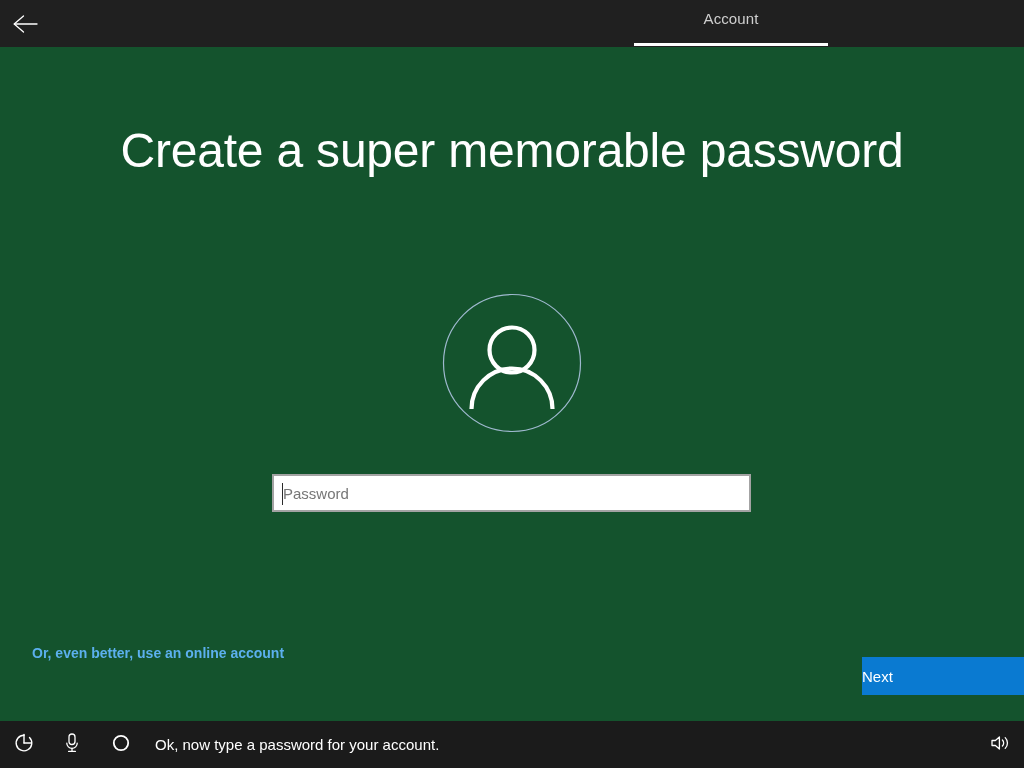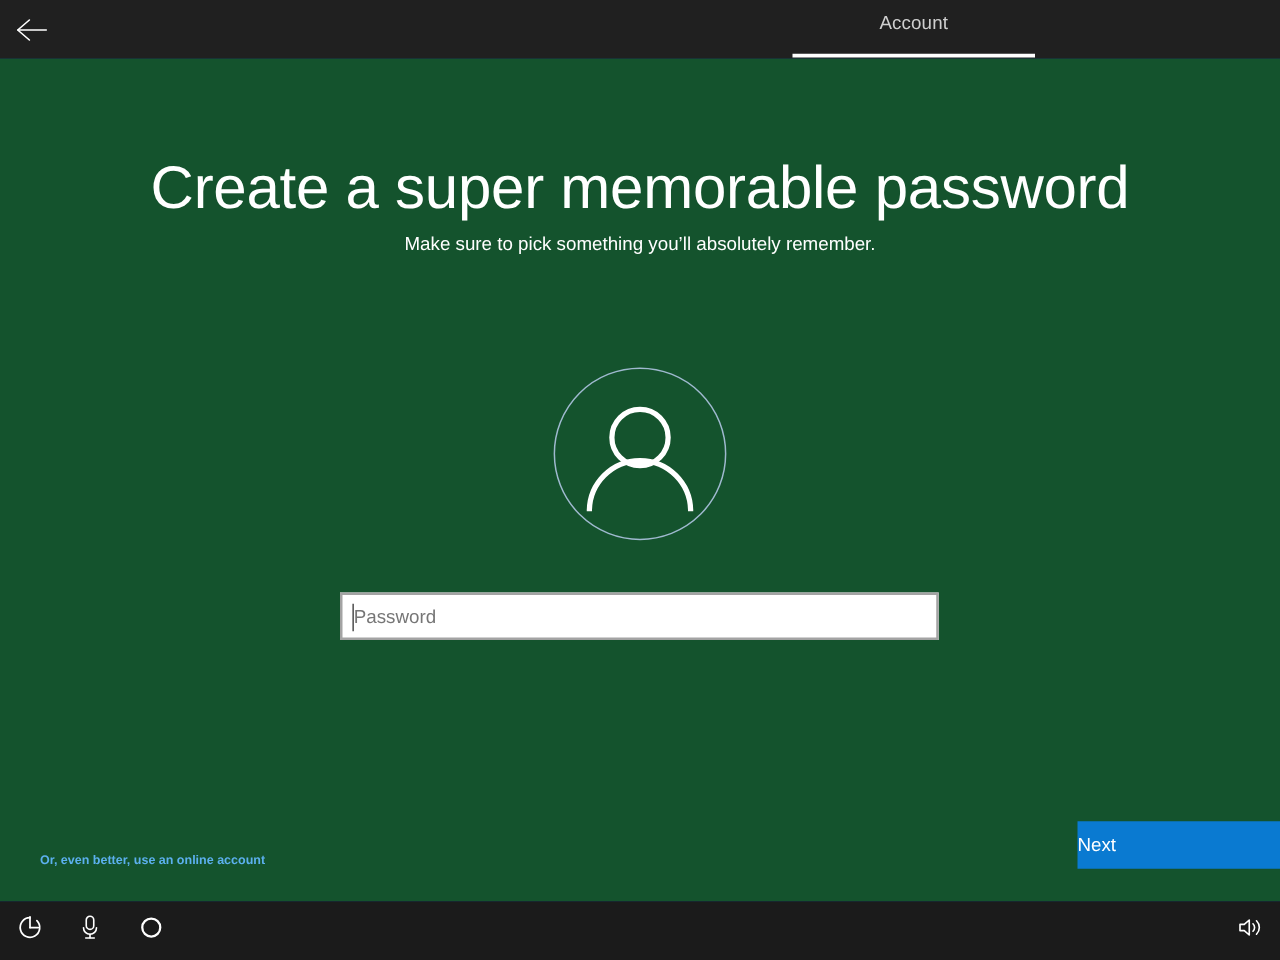--- a/index.html
+++ b/index.html
@@ -149,22 +149,22 @@
     top: 7px;
     width: 1px;
     height: 22px;
     background: #2b2b2b;
   }
 
   
   #online-account-link {
     position: absolute;
     left: 32px;
-    top: 632px;
-    font-size: 10px;
+    top: 596px;
+    font-size: 14px;
     font-weight: 700;
     color: #5cb0ee;
     cursor: pointer;
     line-height: 20px;
   }
 
   #next-button {
     position: absolute;
     left: 831px;
     top: 610px;
@@ -249,21 +249,20 @@
 
     <div id="tab-account">
       <span class="tab-label">Account</span>
     </div>
     <div id="tab-underline"></div>
   </div>
 
   <div id="content">
 
     <div id="page-title">Create a super memorable password</div>
-    <div id="page-subtitle">Make sure to pick something you’ll absolutely remember.</div>
 
     <div id="avatar">
       <span>
         <svg width="140" height="140" viewBox="0 0 140 140">
           <circle cx="70" cy="70" r="68.5" fill="none" stroke="#9fb9cf" stroke-width="1.2"></circle>
           <circle cx="70" cy="57" r="22.5" fill="none" stroke="#ffffff" stroke-width="4.2"></circle>
           <path d="M29.5 116 A40.5 40.5 0 0 1 110.5 116" fill="none" stroke="#ffffff" stroke-width="4.2" stroke-linecap="butt"></path>
         </svg>
       </span>
     </div>
@@ -310,20 +309,21 @@
     </div>
 
     <div id="cortana-button" class="tb-icon">
       <span>
         <svg width="20" height="20" viewBox="0 0 20 20">
           <circle cx="10" cy="10" r="7.2" fill="none" stroke="#ffffff" stroke-width="1.8"></circle>
         </svg>
       </span>
     </div>
 
+    <div id="narrator-text">Ok, now type a password for your account.</div>
 
     <div id="volume-button" class="tb-icon">
       <span>
         <svg width="22" height="20" viewBox="0 0 22 20">
           <path d="M3 7.5 L6.4 7.5 L10.4 4 L10.4 16 L6.4 12.5 L3 12.5 Z" fill="none" stroke="#ffffff" stroke-width="1.3" stroke-linejoin="round"></path>
           <path d="M13.4 7 A4.2 4.2 0 0 1 13.4 13" fill="none" stroke="#ffffff" stroke-width="1.3" stroke-linecap="round"></path>
           <path d="M16.2 4.6 A7.6 7.6 0 0 1 16.2 15.4" fill="none" stroke="#ffffff" stroke-width="1.3" stroke-linecap="round"></path>
         </svg>
       </span>
     </div>

